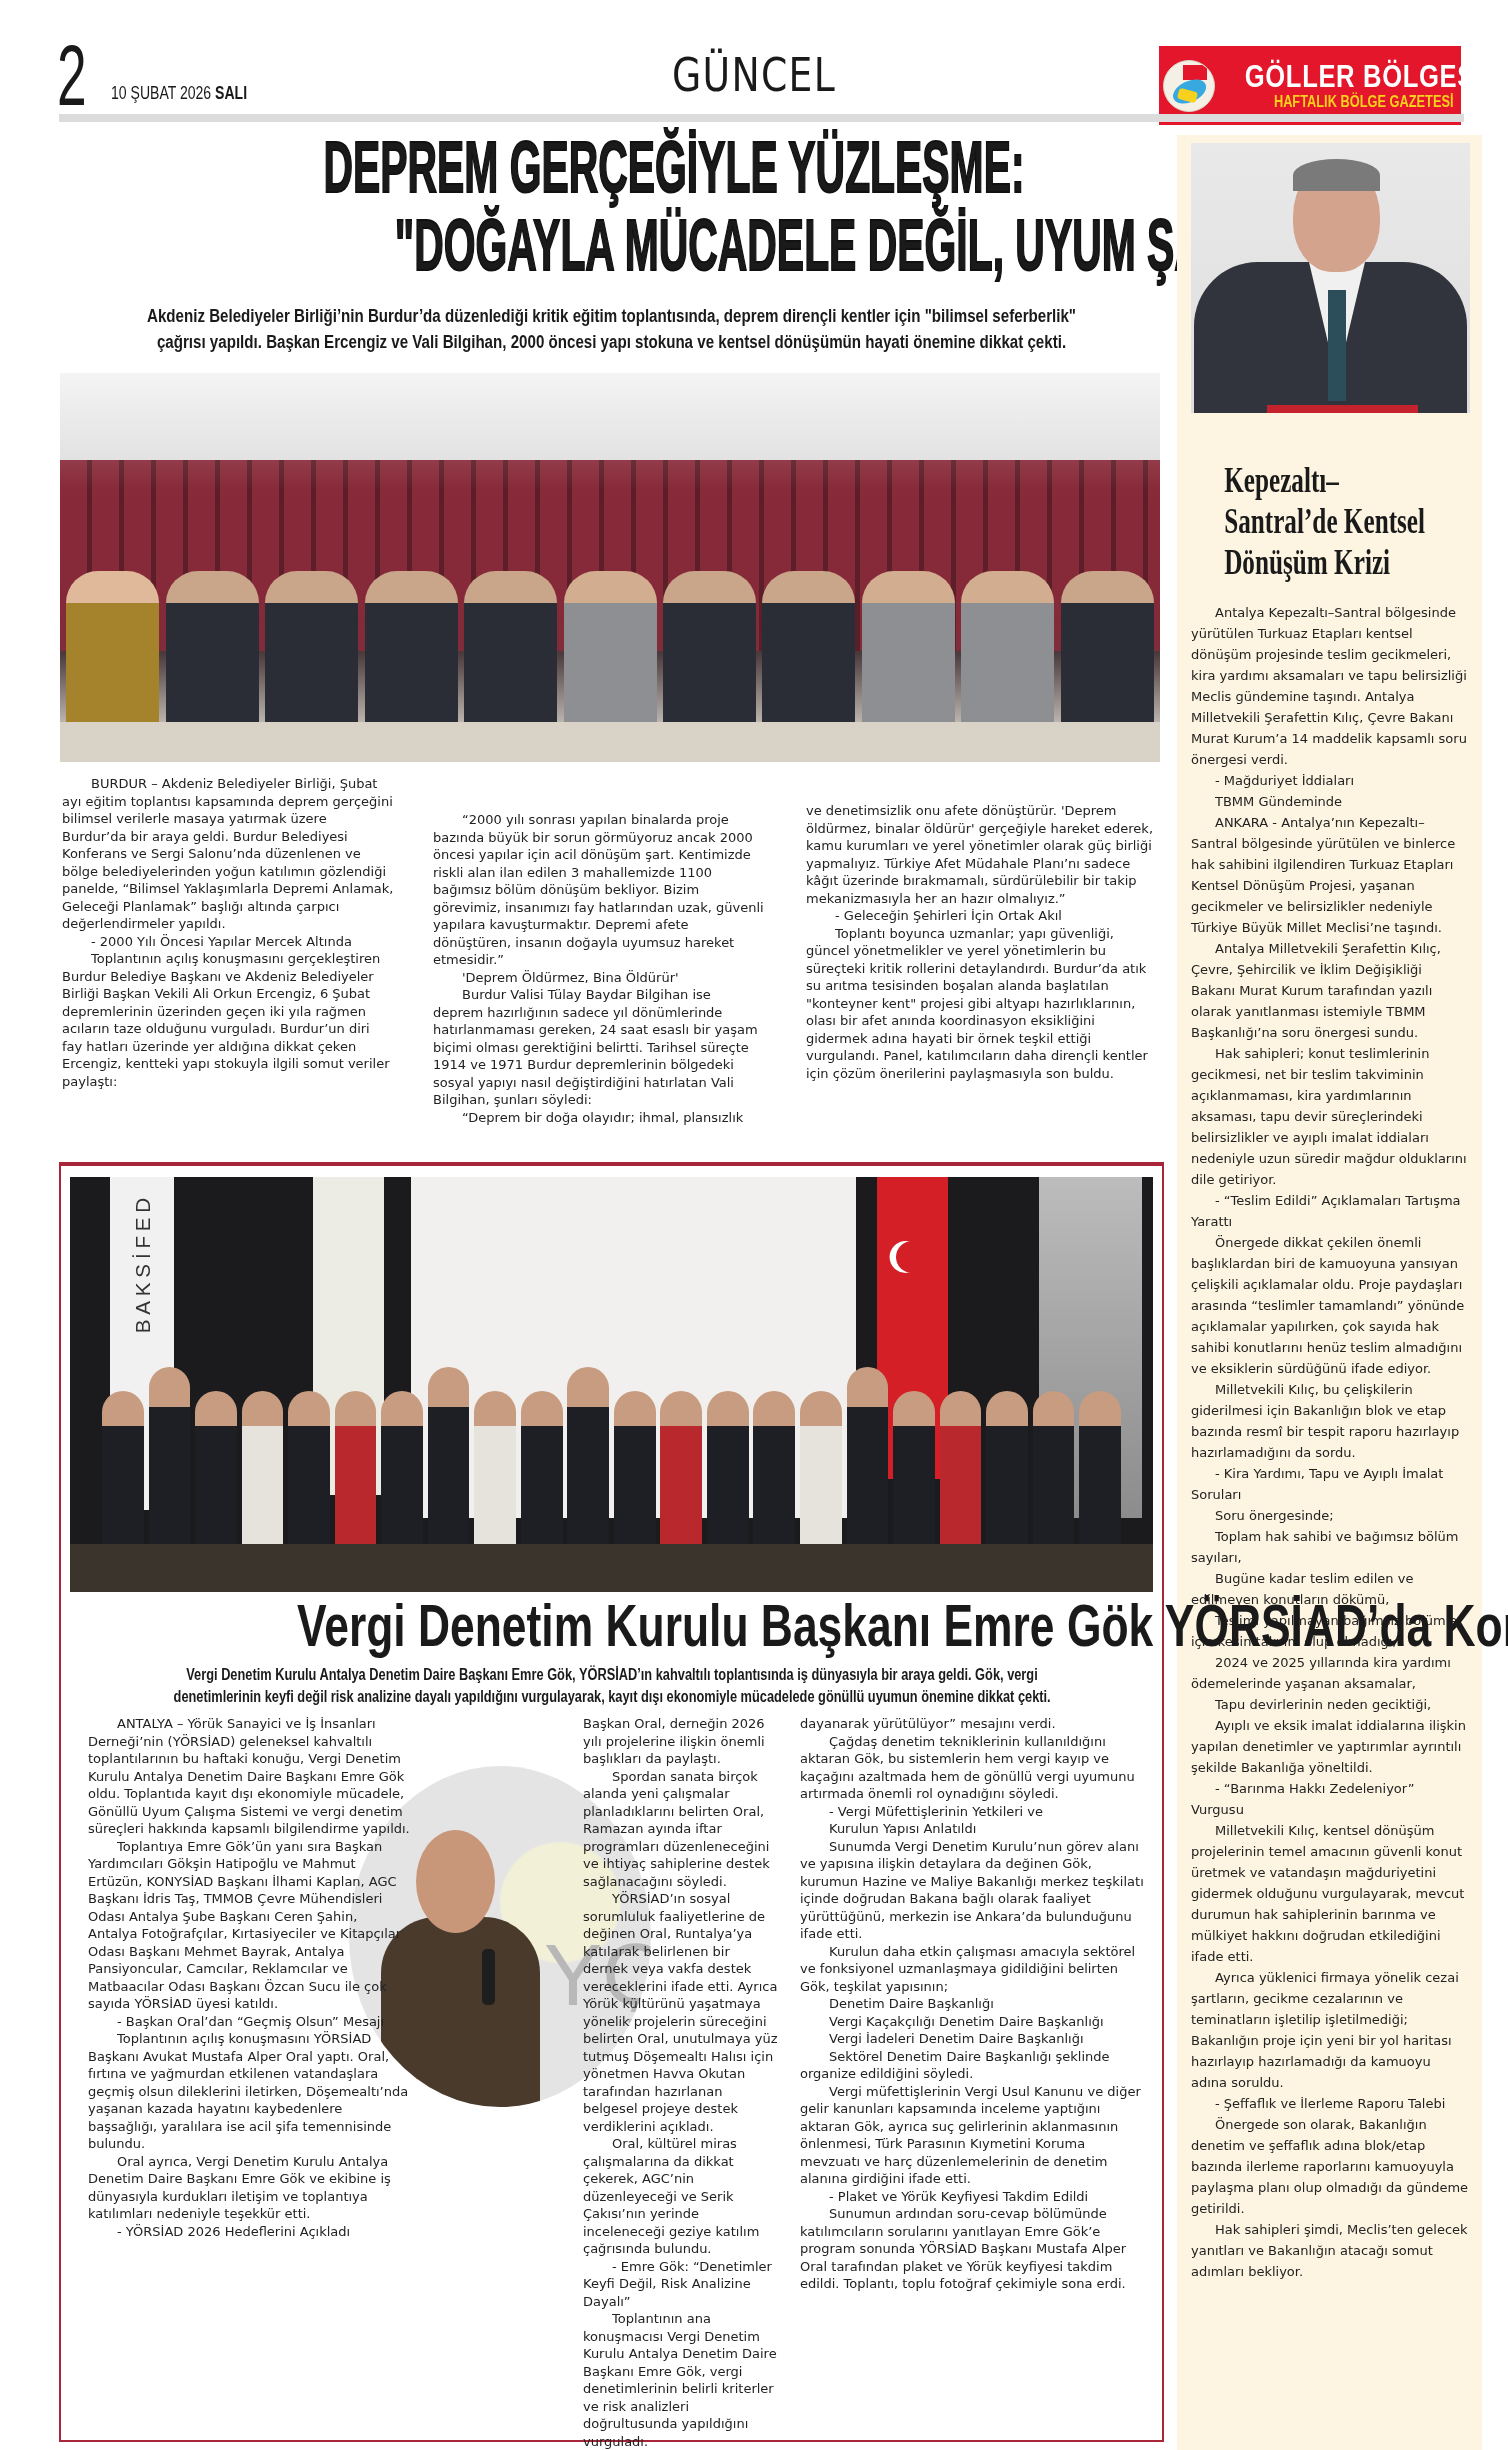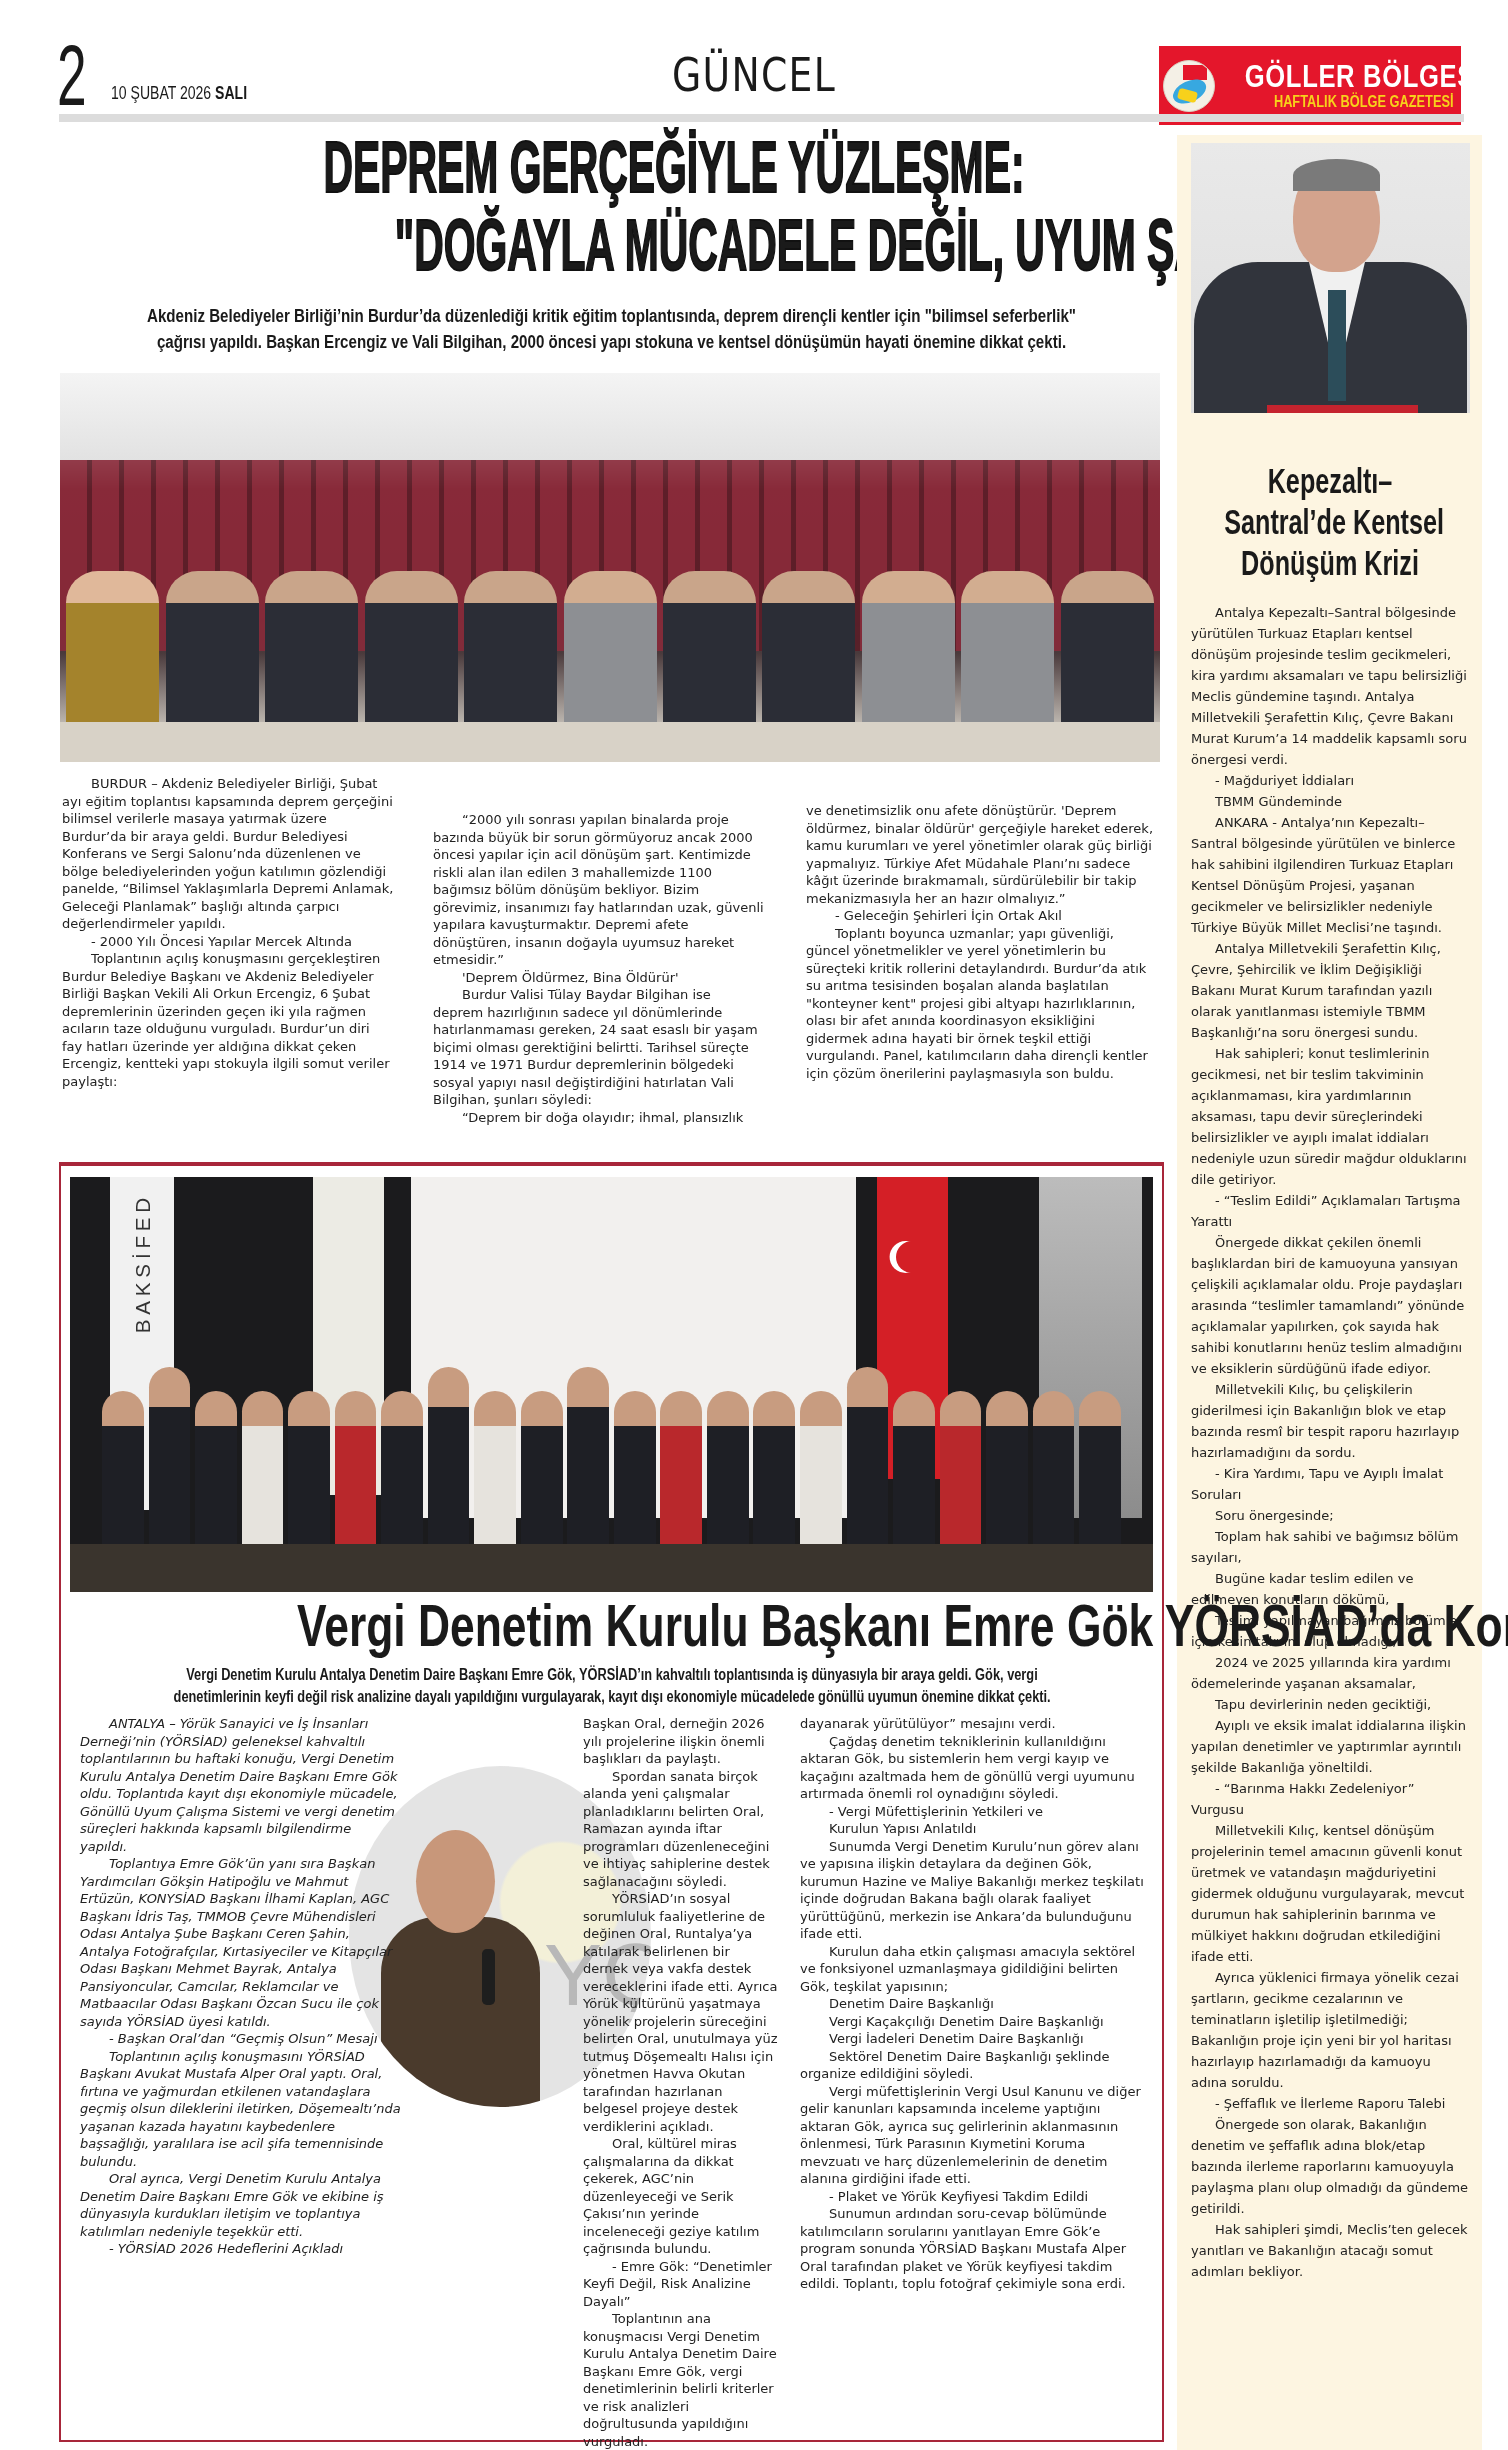--- a/index.html
+++ b/index.html
@@ -48,21 +48,21 @@
 
     
     .sidebar { left: 1177px; top: 135px; width: 305px; height: 2315px; background: #fdf5e1; }
     .sb-photo { left: 1191px; top: 143px; width: 279px; height: 270px; background: linear-gradient(180deg, #e9e9e9, #dedede); overflow: hidden; }
     .sb-photo .suit { position: absolute; left: 3.2px; top: 119px; width: 273px; height: 151px; background: #31343c; border-radius: 64px 64px 0 0; }
     .sb-photo .shirt { position: absolute; left: 118px; top: 119px; width: 56px; height: 95px; background: #f0f0f0; clip-path: polygon(0 0,100% 0,60% 100%,40% 100%); }
     .sb-photo .tie { position: absolute; left: 137px; top: 147px; width: 17.5px; height: 111px; background: #2c4d5a; }
     .sb-photo .head { position: absolute; left: 102px; top: 17.5px; width: 87px; height: 111px; background: #d3a38d; border-radius: 50% 50% 45% 45%; }
     .sb-photo .hair { position: absolute; left: 102px; top: 16px; width: 87px; height: 32px; background: #7a7a7a; border-radius: 50% 50% 0 0; }
     .sb-photo .podium { position: absolute; left: 76px; top: 262px; width: 151px; height: 16px; background: #c4232e; }
-    .sb-title { left: 1183px; top: 460px; width: 294px; text-align: center; font-family: Liberation Sans, sans-serif; font-weight: 700; font-size: 35px; line-height: 41px; }
+    .sb-title { left: 1183px; top: 460px; width: 294px; text-align: left; font-family: Liberation Serif, serif; font-weight: 700; font-size: 35px; line-height: 41px; }
     .sb-title div { white-space: nowrap; transform: scaleX(0.72); }
     .sb-body { left: 1191px; top: 602px; width: 278px; font-size: 13px; line-height: 21px; }
     .sb-body p { text-indent: 24px; }
 
     
     .box2 { left: 59px; top: 1162px; width: 1105px; height: 1280px; border: 2.4px solid #a8263a; border-top-width: 4px; }
     .photo2 { left: 70px; top: 1177px; width: 1083px; height: 415px; background: #1b1b1d; overflow: hidden; }
     .photo2 .banner-l { position: absolute; left: 40px; top: 0; width: 64px; height: 333px; background: #f1f1f1; }
     .photo2 .banner-l span { position: absolute; left: 20.6px; top: 16px; writing-mode: vertical-rl; transform: rotate(180deg); font-family: "Liberation Sans", sans-serif; font-size: 20.6px; letter-spacing: 4.8px; color: #333; }
     .photo2 .banner-y { position: absolute; left: 243px; top: 0; width: 71px; height: 318px; background: #ecebe4; }
@@ -75,21 +75,21 @@
     .photo2 .c.r { background: linear-gradient(180deg, #c89c80 0 22%, #b9282c 22% 100%); }
     .photo2 .c.w { background: linear-gradient(180deg, #c89c80 0 22%, #e6e3dd 22% 100%); }
     .photo2 .c.t { height: 183px; }
     .photo2 .tables { position: absolute; left: 0; bottom: 0; width: 100%; height: 48px; background: #3a342d; }
 
     .h2 { left: 64px; width: 1096px; top: 1593px; text-align: center; font-family: "Liberation Sans", sans-serif; font-weight: 700; font-size: 60px; line-height: 65px; white-space: nowrap; }
     .h2 span { display: inline-block; transform: scaleX(0.74); }
     .spot2 { left: 64px; width: 1096px; top: 1664px; text-align: center; font-family: "Liberation Sans", sans-serif; font-weight: 700; font-size: 16px; line-height: 22px; }
     .spot2 div { white-space: nowrap; transform: scaleX(0.80); }
 
-    .c2col1 { left: 80px; top: 1715px; width: 322px; font-style: italic; }
+    .c2col1 { left: 88px; top: 1715px; width: 322px; }
     .c2col2 { left: 464px; top: 1715px; width: 314px; }
     .c2col3 { left: 800px; top: 1715px; width: 349px; }
     .speaker { left: 349px; top: 1766px; width: 302px; height: 341px; border-radius: 50%; background: radial-gradient(circle at 70% 40%, #f3f0d8 0 20%, #e4e4e4 21% 100%); overflow: hidden; }
     .speaker .body { position: absolute; left: 32px; top: 151px; width: 159px; height: 206px; background: #4a3a2c; border-radius: 56px 56px 0 0; }
     .speaker .head { position: absolute; left: 67px; top: 64px; width: 79px; height: 103px; background: #c8977a; border-radius: 50%; }
     .speaker .mic { position: absolute; left: 133px; top: 183px; width: 12.7px; height: 56px; background: #1e1e1e; border-radius: 4.8px; }
     .speaker .logo-y { position: absolute; left: 195px; top: 159px; font-family: "Liberation Sans", sans-serif; font-size: 87px; color: #b8b8b8; }
   </style>
 </head>
 <body>

